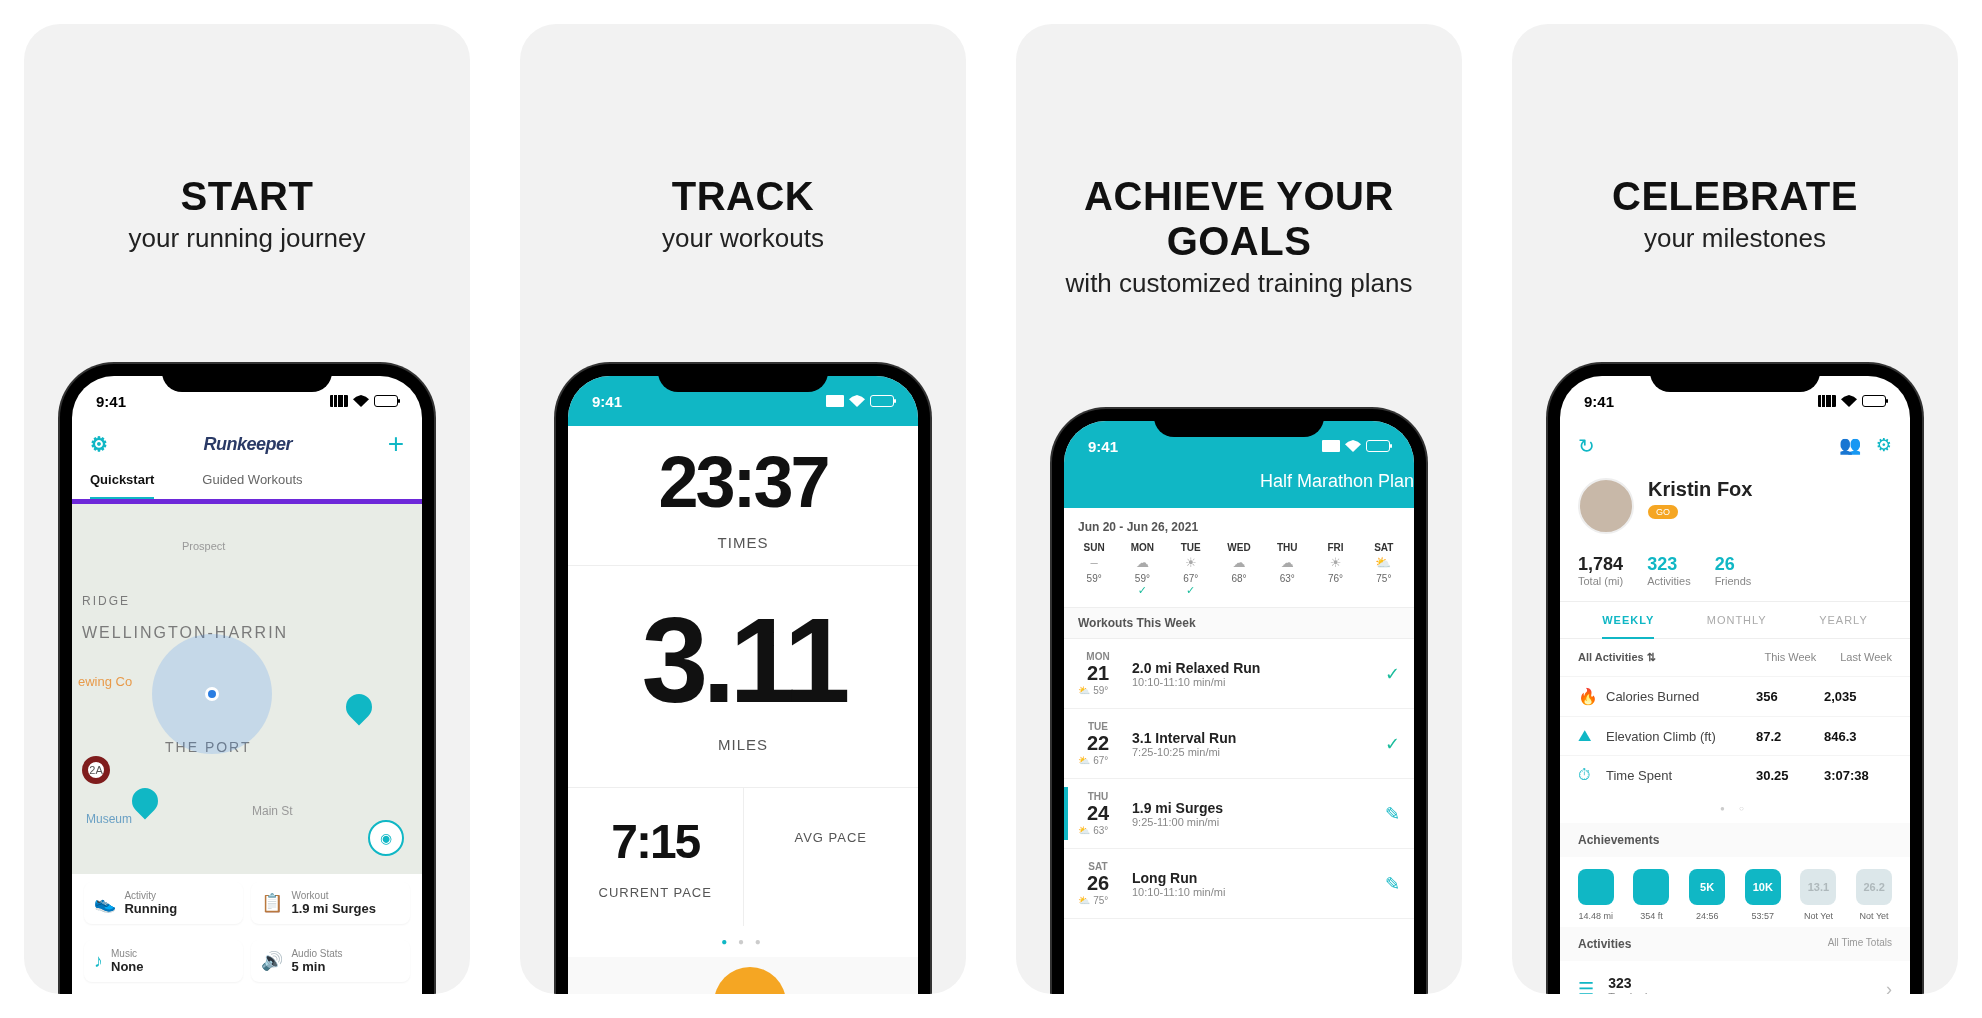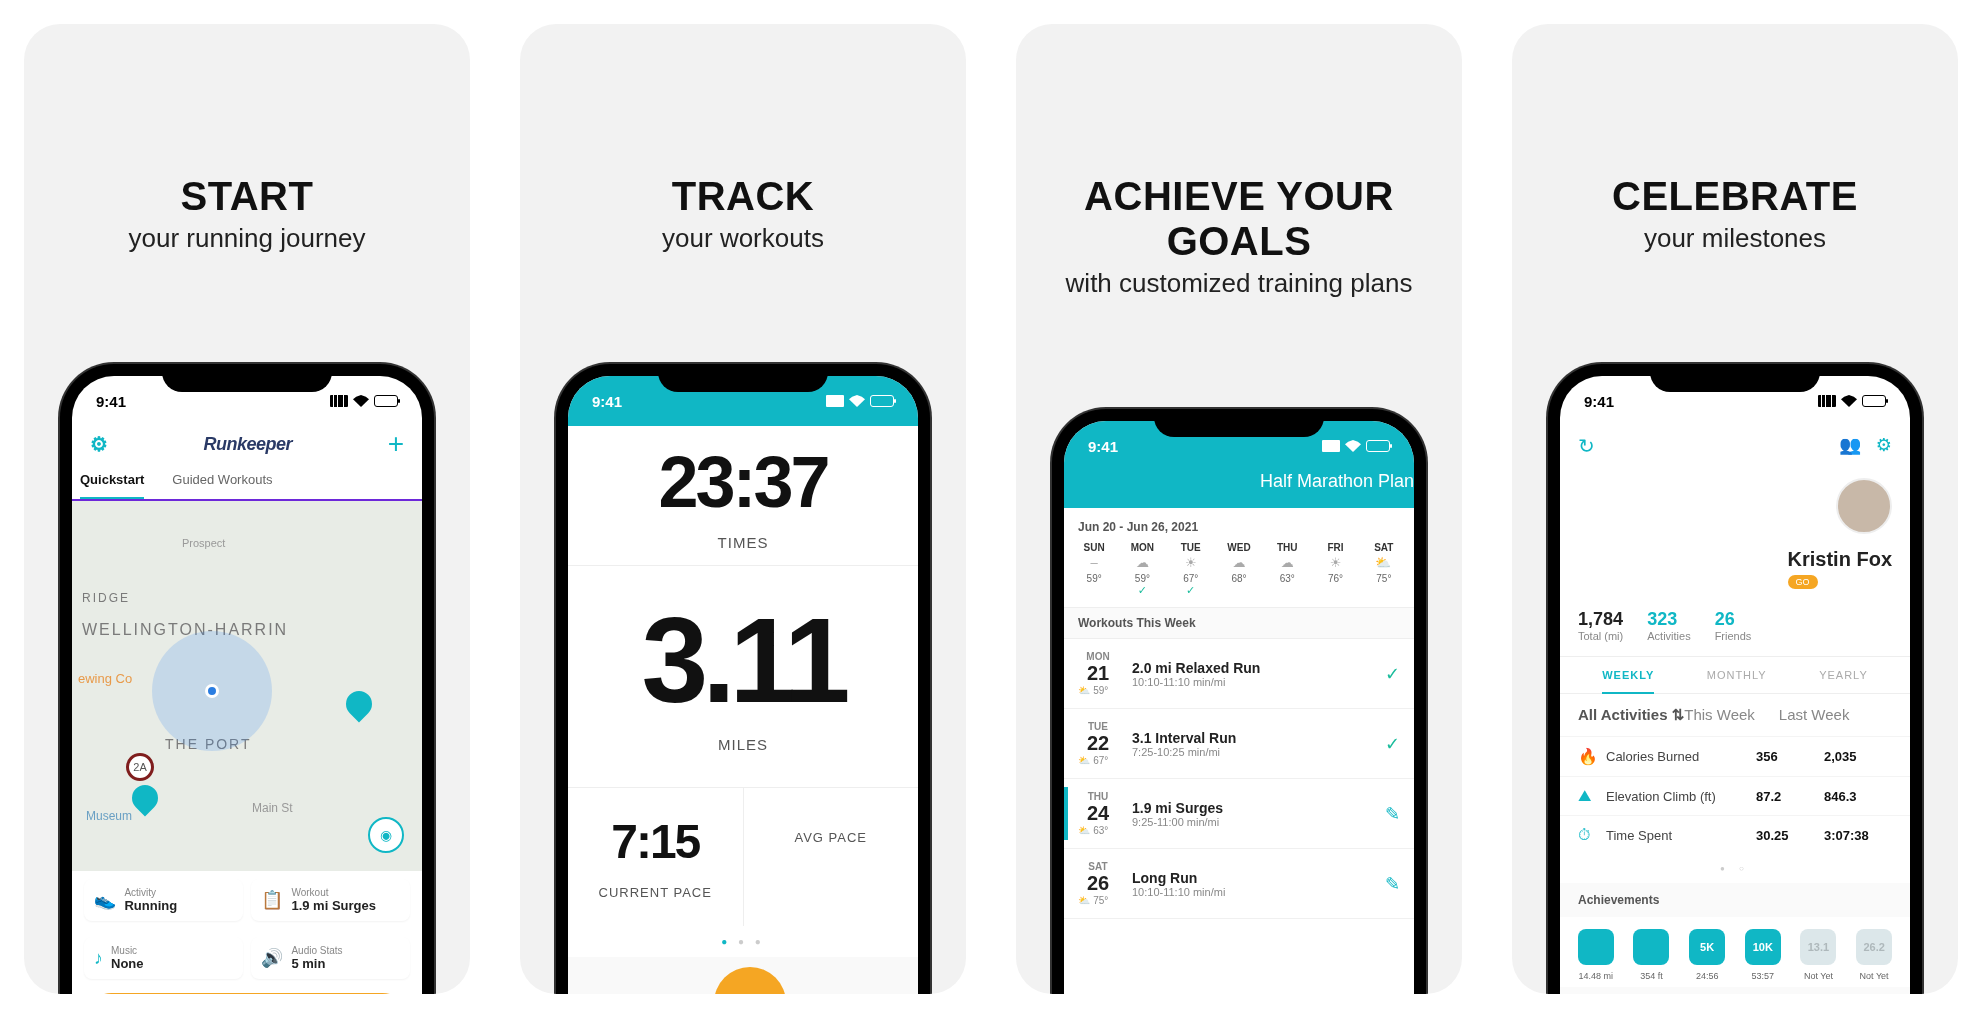--- a/index.html
+++ b/index.html
@@ -17,33 +17,33 @@
 .sb-wifi { width: 16px; height: 12px; background: #000; clip-path: polygon(50% 100%, 0 35%, 20% 15%, 50% 0, 80% 15%, 100% 35%); }
 .sb-batt { width: 24px; height: 12px; border: 1px solid #000; border-radius: 3px; position: relative; }
 .sb-batt::after { content: ""; position: absolute; right: -3px; top: 3px; width: 2px; height: 4px; background: #000; border-radius: 1px; }
 .sb-batt .fill { background: #000; width: 80%; height: 100%; border-radius: 2px; }
 
 
 .p1-top { display: flex; align-items: center; justify-content: space-between; padding: 0 18px; height: 36px; }
 .gear { color: #10b7c5; font-size: 20px; font-weight: bold; }
 .plus { color: #10b7c5; font-size: 28px; font-weight: 300; }
 .brand { font-style: italic; font-weight: 700; color: #2a3a66; font-size: 18px; letter-spacing: -0.5px; }
-.tabs { display: flex; padding: 0 8px; border-bottom: 2px solid #6d28d9; }
+.tabs { display: flex; padding: 0 18px; border-bottom: 5px solid #6d28d9; gap: 20px; }
 .tab { font-size: 13px; color: #666; padding: 10px 0; margin-right: 28px; }
 .tab.active { color: #111; font-weight: 600; border-bottom: 2px solid #10b7c5; }
 .map { height: 370px; background: #e8ece6; position: relative; overflow: hidden; }
 .map-text { position: absolute; font-size: 12px; color: #7a7a7a; letter-spacing: 2px; font-weight: 500; }
 .map-circle { position: absolute; width: 120px; height: 120px; background: rgba(60,140,240,0.2); border-radius: 50%; left: 80px; top: 130px; display: flex; align-items: center; justify-content: center; }
 .map-dot { width: 14px; height: 14px; background: #2a7de1; border: 3px solid #fff; border-radius: 50%; }
 .map-pin { position: absolute; width: 26px; height: 26px; background: #10b7c5; border-radius: 50% 50% 50% 0; transform: rotate(-45deg); }
 .map-pin.flag { right: 50px; top: 190px; }
 .map-pin.poi { left: 60px; bottom: 60px; }
 .map-btn { position: absolute; width: 36px; height: 36px; background: #fff; border: 2px solid #10b7c5; border-radius: 50%; display: flex; align-items: center; justify-content: center; color: #10b7c5; font-size: 14px; }
 .map-btn.live { right: 18px; bottom: 18px; }
-.route-badge { position: absolute; left: 10px; bottom: 90px; background: #fff; width: 28px; height: 28px; border-radius: 50%; font-size: 11px; display: flex; align-items: center; justify-content: center; color: #555; border: 3px solid #7f1d1d; margin-left: 44px; }
+.route-badge { position: absolute; left: 10px; bottom: 90px; background: #fff; width: 28px; height: 28px; border-radius: 50%; font-size: 11px; display: flex; align-items: center; justify-content: center; color: #555; border: 6px solid #7f1d1d; }
 .cards-row { display: flex; gap: 8px; padding: 8px 12px; }
 .mini-card { flex: 1; background: #fff; border-radius: 8px; padding: 8px 10px; display: flex; align-items: center; gap: 8px; box-shadow: 0 1px 2px rgba(0,0,0,0.05); min-width: 0; }
 .mini-ic { color: #10b7c5; font-size: 18px; flex-shrink: 0; }
 .mini-txt { min-width: 0; }
 .mini-lbl { font-size: 10px; color: #888; }
 .mini-val { font-size: 13px; font-weight: 600; color: #222; white-space: nowrap; overflow: hidden; text-overflow: ellipsis; }
 .start-btn { margin: 6px 12px; background: #f5a623; color: #fff; font-size: 20px; font-weight: 600; border-radius: 28px; padding: 16px; text-align: center; }
 
 
 .p2-screen .status-bar { background: #10b7c5; color: #fff; }
@@ -85,31 +85,31 @@
 .p3-row .dnum { font-size: 20px; font-weight: 700; color: #222; }
 .p3-row .temp { font-size: 10px; color: #888; display: flex; align-items: center; gap: 3px; }
 .p3-row .info { flex: 1; }
 .p3-row .wname { font-size: 14px; font-weight: 600; color: #222; }
 .p3-row .wdet { font-size: 11px; color: #888; }
 .p3-row .actn { color: #10b7c5; font-size: 18px; }
 .p3-row.hl::before { content: ""; position: absolute; left: 0; top: 8px; bottom: 8px; width: 4px; background: #10b7c5; }
 
 
 .p4-top { display: flex; justify-content: space-between; padding: 8px 18px; color: #10b7c5; }
-.p4-profile { display: flex; align-items: flex-end; gap: 14px; padding: 12px 18px; flex-direction: column; }
+.p4-profile { display: flex; align-items: flex-start; gap: 14px; padding: 12px 18px; }
 .p4-avatar { width: 56px; height: 56px; background: #c8b8a8; border-radius: 50%; border: 2px solid #eee; }
 .p4-name { font-size: 20px; font-weight: 700; color: #222; }
 .p4-go { background: #f5a623; color: #fff; font-size: 9px; padding: 2px 8px; border-radius: 10px; display: inline-block; margin-top: 0; }
 .p4-stats { display: flex; padding: 8px 18px 14px; gap: 24px; border-bottom: 1px solid #eee; }
 .p4-stat .v { font-size: 18px; font-weight: 700; color: #222; }
 .p4-stat:nth-child(2) .v, .p4-stat:nth-child(3) .v { color: #10b7c5; }
 .p4-stat .l { font-size: 11px; color: #888; }
 .p4-tabs { display: flex; justify-content: space-around; padding: 12px 16px; font-size: 11px; letter-spacing: 1px; color: #aaa; border-bottom: 1px solid #eee; }
 .p4-tabs .act { color: #10b7c5; font-weight: 700; border-bottom: 2px solid #10b7c5; padding-bottom: 8px; margin-bottom: -13px; }
-.p4-meta { display: flex; padding: 12px 18px; font-size: 15px; color: #555; font-weight: 600; }
+.p4-meta { display: flex; justify-content: space-between; padding: 12px 18px; font-size: 11px; color: #555; font-weight: 600; }
 .p4-meta .cols { display: flex; gap: 24px; color: #888; font-weight: 400; }
 .p4-mrow { display: flex; align-items: center; padding: 10px 18px; font-size: 13px; border-top: 1px solid #f4f4f4; }
 .p4-mrow .ic { color: #10b7c5; width: 28px; font-size: 16px; }
 .p4-mrow .nm { flex: 1; color: #444; font-weight: 500; }
 .p4-mrow .c1, .p4-mrow .c2 { width: 68px; text-align: left; font-weight: 700; color: #111; }
 .p4-pagedots { text-align: center; padding: 10px; color: #ccc; font-size: 8px; letter-spacing: 6px; }
 .p4-sec { background: #fafafa; padding: 10px 18px; font-size: 12px; color: #555; font-weight: 600; display: flex; justify-content: space-between; }
 .p4-badges { display: flex; justify-content: space-around; padding: 12px 8px 6px; }
 .p4-badge { text-align: center; }
 .p4-badge .sq { width: 36px; height: 36px; background: #10b7c5; border-radius: 8px; margin: 0 auto; display: flex; align-items: center; justify-content: center; color: #fff; font-size: 11px; font-weight: 700; }

